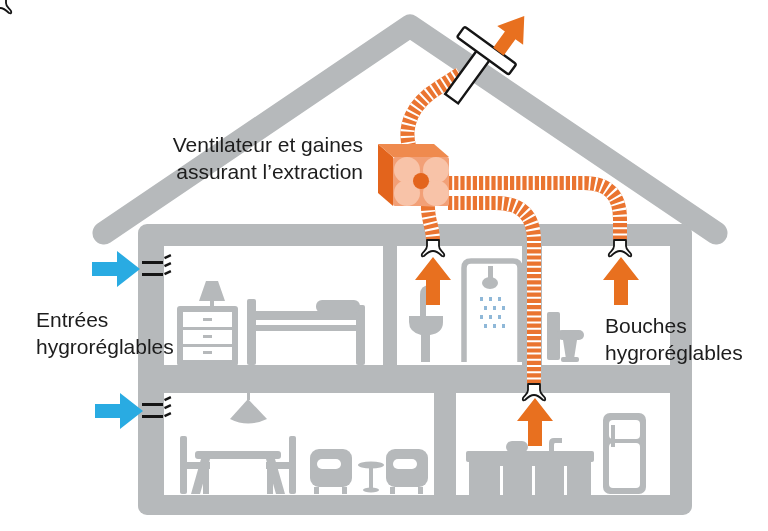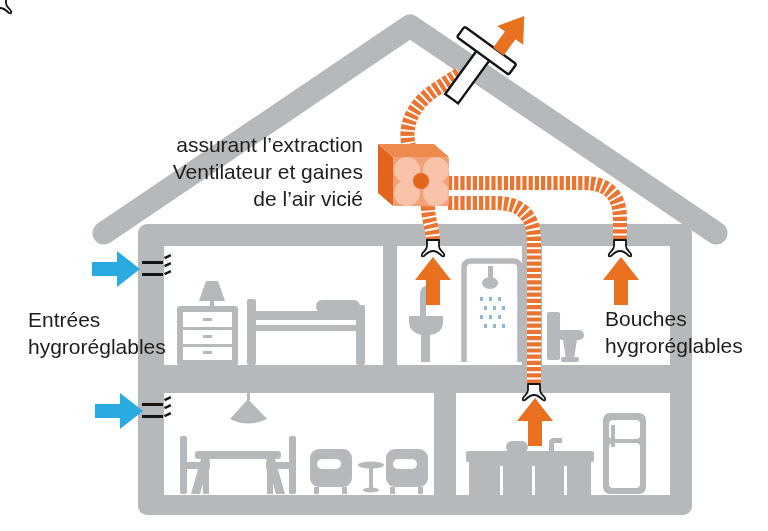--- a/index.html
+++ b/index.html
@@ -228,28 +228,27 @@
   </g>
 
   <g>
     <path id="bluearrow" class="b-arrow" transform="translate(140,269)" d="M 0,0 L -23,-18 L -23,-7 L -48,-7 L -48,7 L -23,7 L -23,18 Z"></path>
     <use href="#bluearrow" transform="translate(3,142)"></use>
   </g>
 
 </svg>
 
 <div class="label right" style="top:131px; right:405px;">
+  <div>Ventilateur et gaines</div>
   <div>assurant l’extraction</div>
-  <div>Ventilateur et gaines</div>
-  <div>de l’air vicié</div>
-</div>
-
-<div class="label" style="top:306px; left:28px;">
+</div>
+
+<div class="label" style="top:306px; left:36px;">
   <div>Entrées</div>
   <div>hygroréglables</div>
 </div>
 
-<div class="label" style="top:305px; left:605px;">
+<div class="label" style="top:312px; left:605px;">
   <div>Bouches</div>
   <div>hygroréglables</div>
 </div>
 
 </div>
 
 </body></html>

